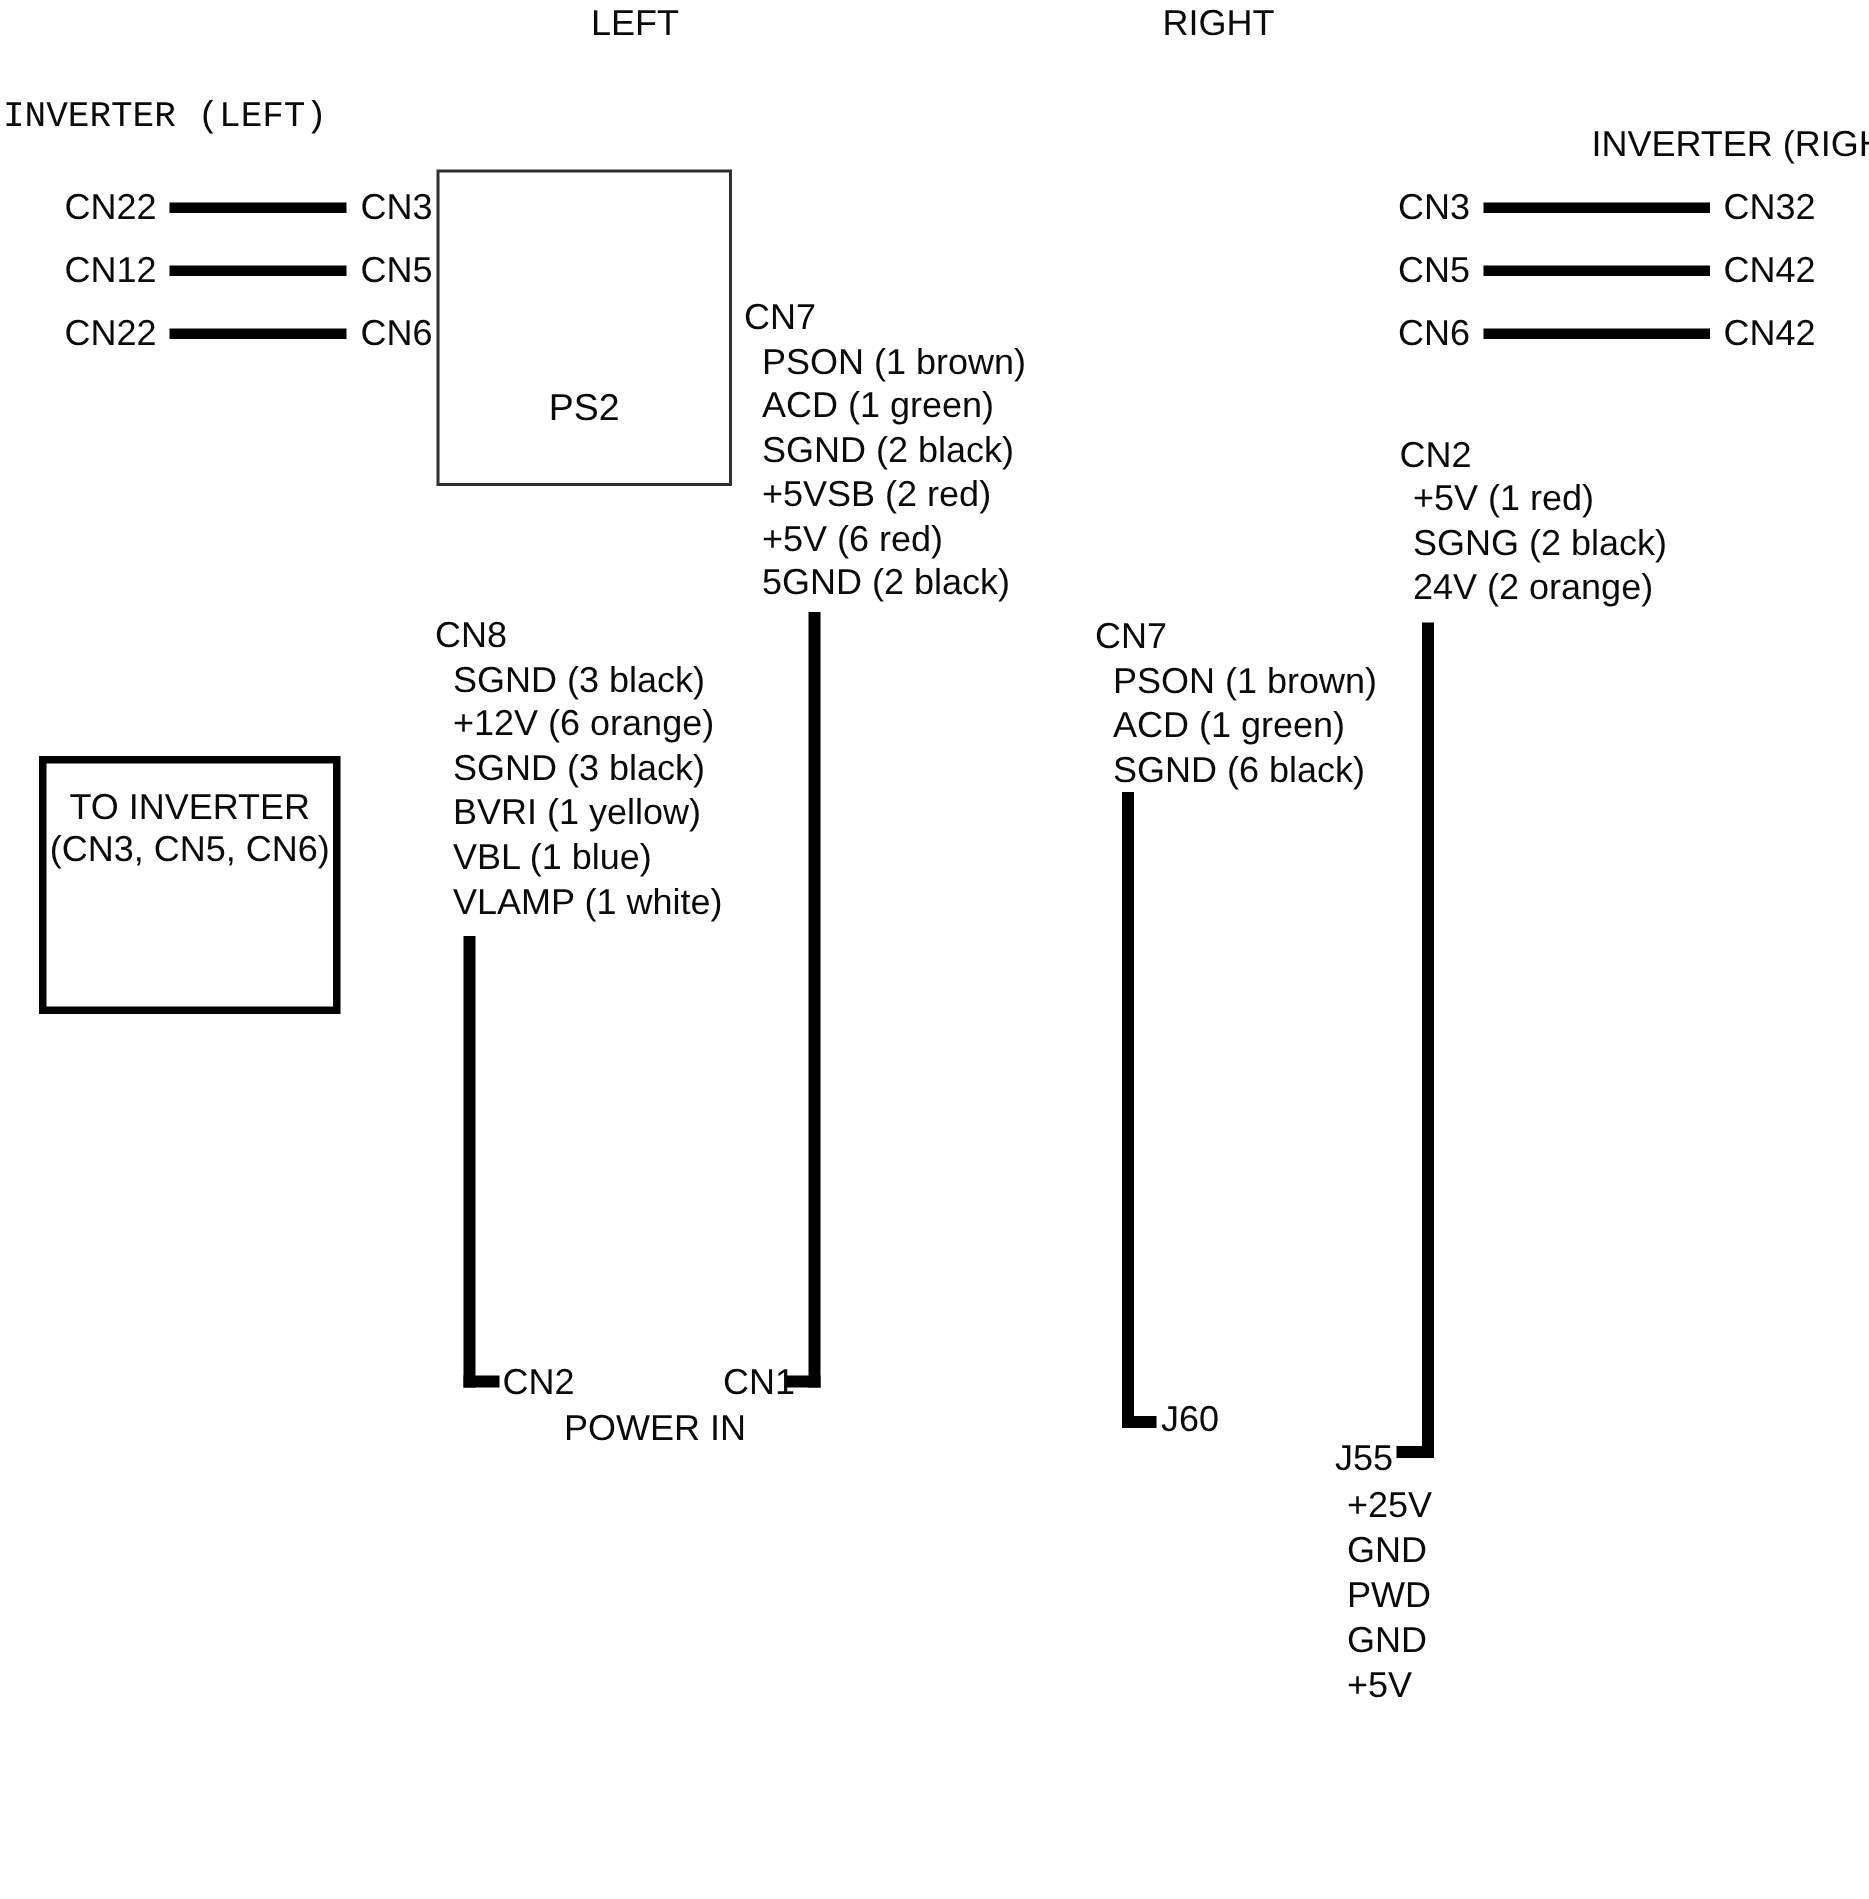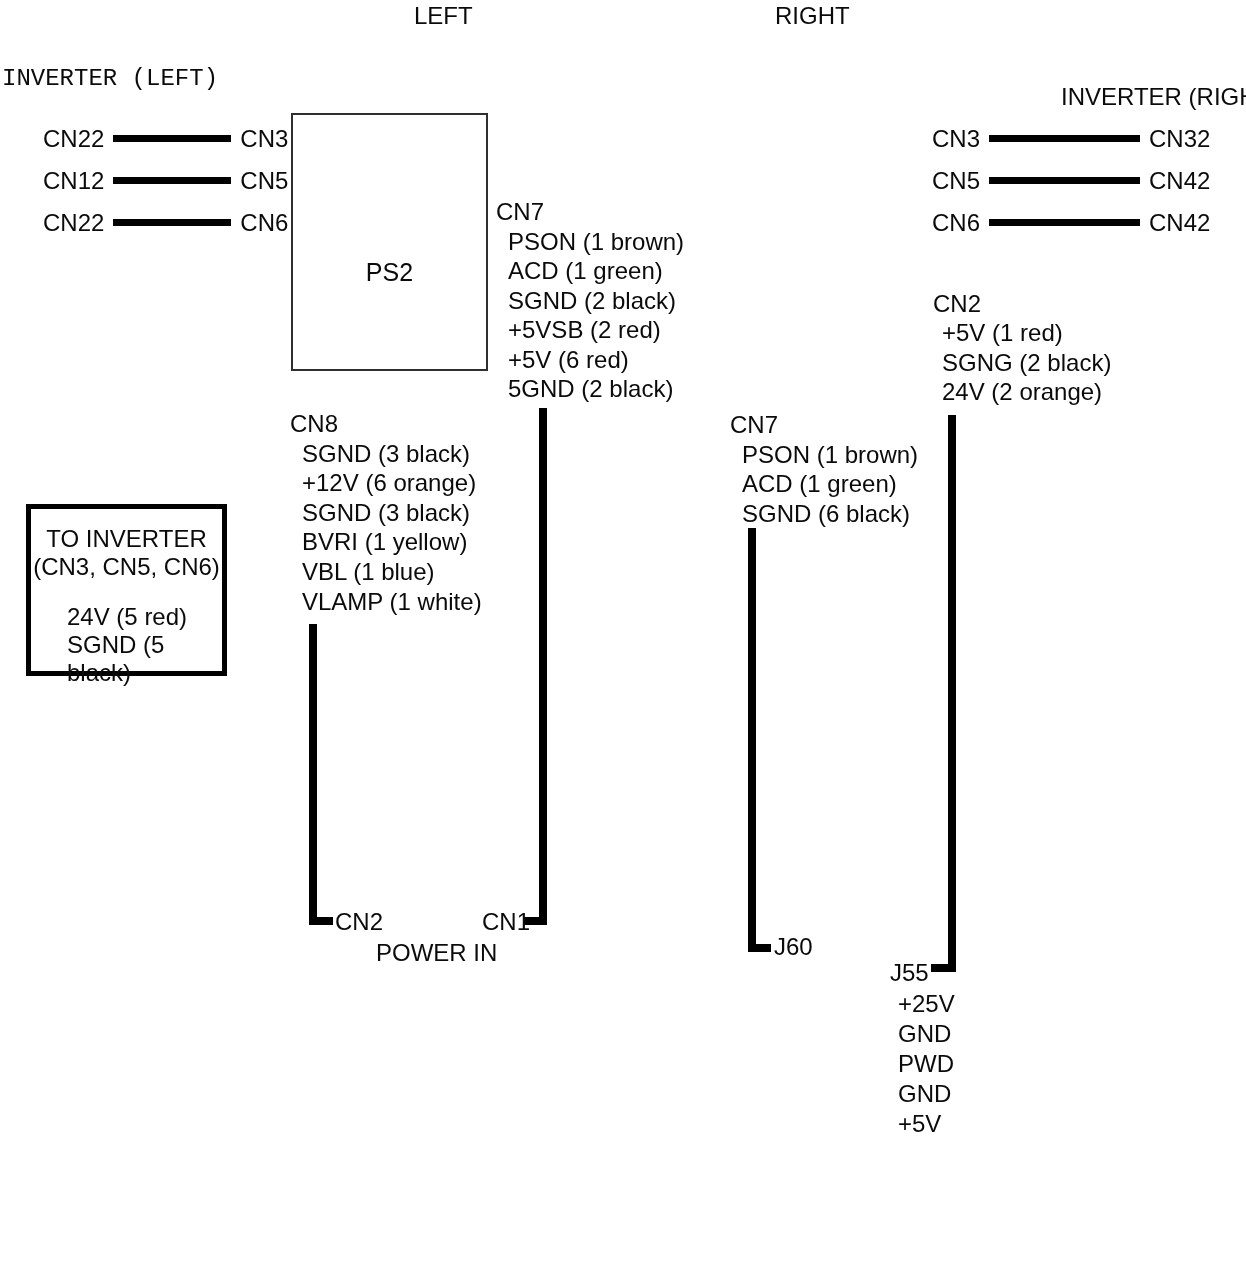--- a/index.html
+++ b/index.html
@@ -25,21 +25,21 @@
   .inv-inner { padding-top:16px; font-size:24px; line-height:28px; }
   .inv-center { text-align:center; }
   .inv-items { margin-top:22px; padding-left:36px; }
   .mb-label { position:absolute; top:137px; left:0; width:416px; text-align:center; font-size:24px; line-height:29px; }
 </style>
 </head>
 <body>
 
 <div class="stage">
 
-  <div class="t" style="left:414px; top:1px;">LEFT</div>
+  <div class="t" style="left:394px; top:1px;">LEFT</div>
   <div class="t" style="left:775px; top:1px;">RIGHT</div>
 
   <div class="t" style="left:2px; top:64px;font-family:Liberation Mono, monospace;">INVERTER (LEFT)</div>
   <div class="t" style="left:1061px; top:82px;">INVERTER (RIGHT)</div>
 
   <div class="conn-row" style="left:43px; top:124px;">
     <span>CN22</span>
     <span class="conn-line short"></span>
     <span>CN3</span>
   </div>
@@ -63,21 +63,21 @@
     <span>CN5</span>
     <span class="conn-line long"></span>
     <span>CN42</span>
   </div>
   <div class="conn-row" style="left:932px; top:208px;">
     <span>CN6</span>
     <span class="conn-line long"></span>
     <span>CN42</span>
   </div>
 
-  <div class="box" style="left:291px; top:113px; width:197px; height:258px;">
+  <div class="box" style="left:291px; top:113px; width:197px; height:211px;">
     <div class="ps-label" style="top:143px;">PS2</div>
   </div>
 
 
   <div class="list lh295" style="left:496px; top:197px;">
     <div>CN7</div>
     <div class="li">PSON (1 brown)</div>
     <div class="li">ACD (1 green)</div>
     <div class="li">SGND (2 black)</div>
     <div class="li">+5VSB (2 red)</div>
@@ -106,24 +106,20 @@
     <div>CN2</div>
     <div class="li" style="padding-left:9px;">+5V (1 red)</div>
     <div class="li" style="padding-left:9px;">SGNG (2 black)</div>
     <div class="li" style="padding-left:9px;">24V (2 orange)</div>
   </div>
 
   <div class="box-heavy" style="left:26px; top:504px; width:201px; height:172px;">
     <div class="inv-inner">
       <div class="inv-center">TO INVERTER</div>
       <div class="inv-center">(CN3, CN5, CN6)</div>
-      <div class="inv-items">
-        <div>24V (5 red)</div>
-        <div>SGND (5 black)</div>
-      </div>
     </div>
   </div>
 
   <div class="wire" style="left:309px; top:624px; width:8px; height:301px;"></div>
   <div class="wire" style="left:309px; top:917px; width:24px; height:8px;"></div>
 
   <div class="wire" style="left:539px; top:408px; width:8px; height:517px;"></div>
   <div class="wire" style="left:523px; top:917px; width:24px; height:8px;"></div>
 
   <div class="wire" style="left:748px; top:528px; width:8px; height:424px;"></div>

